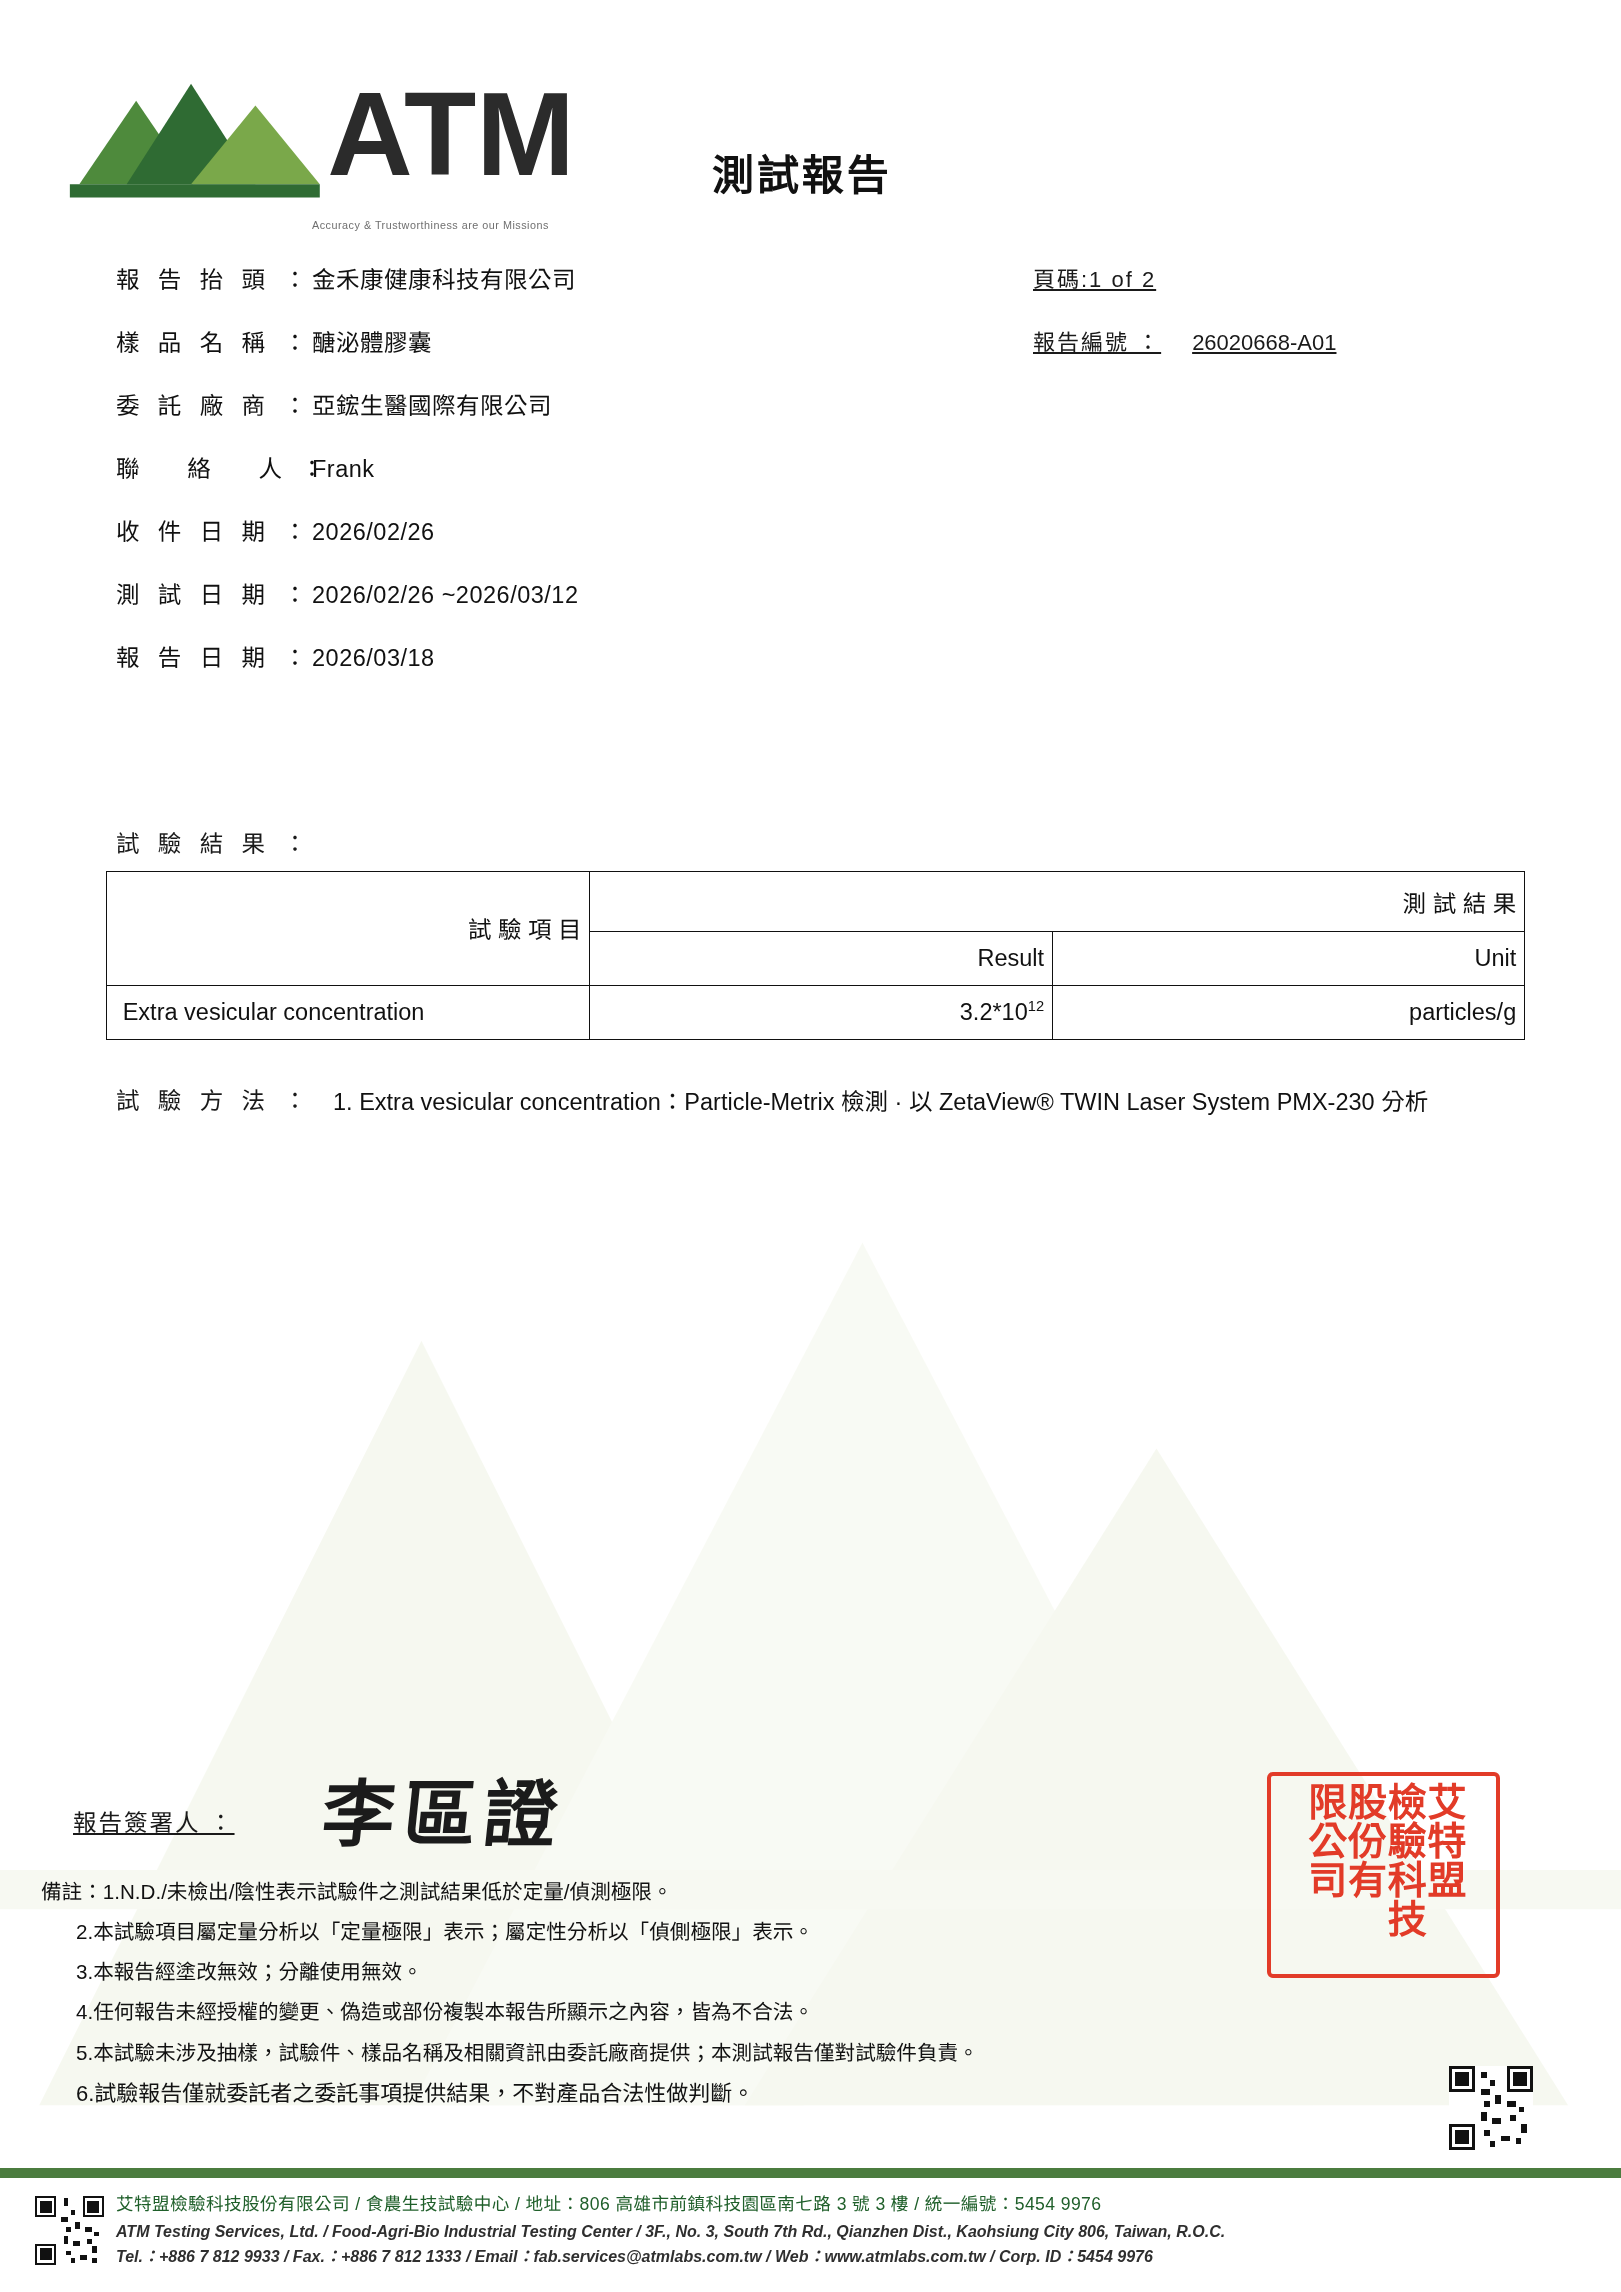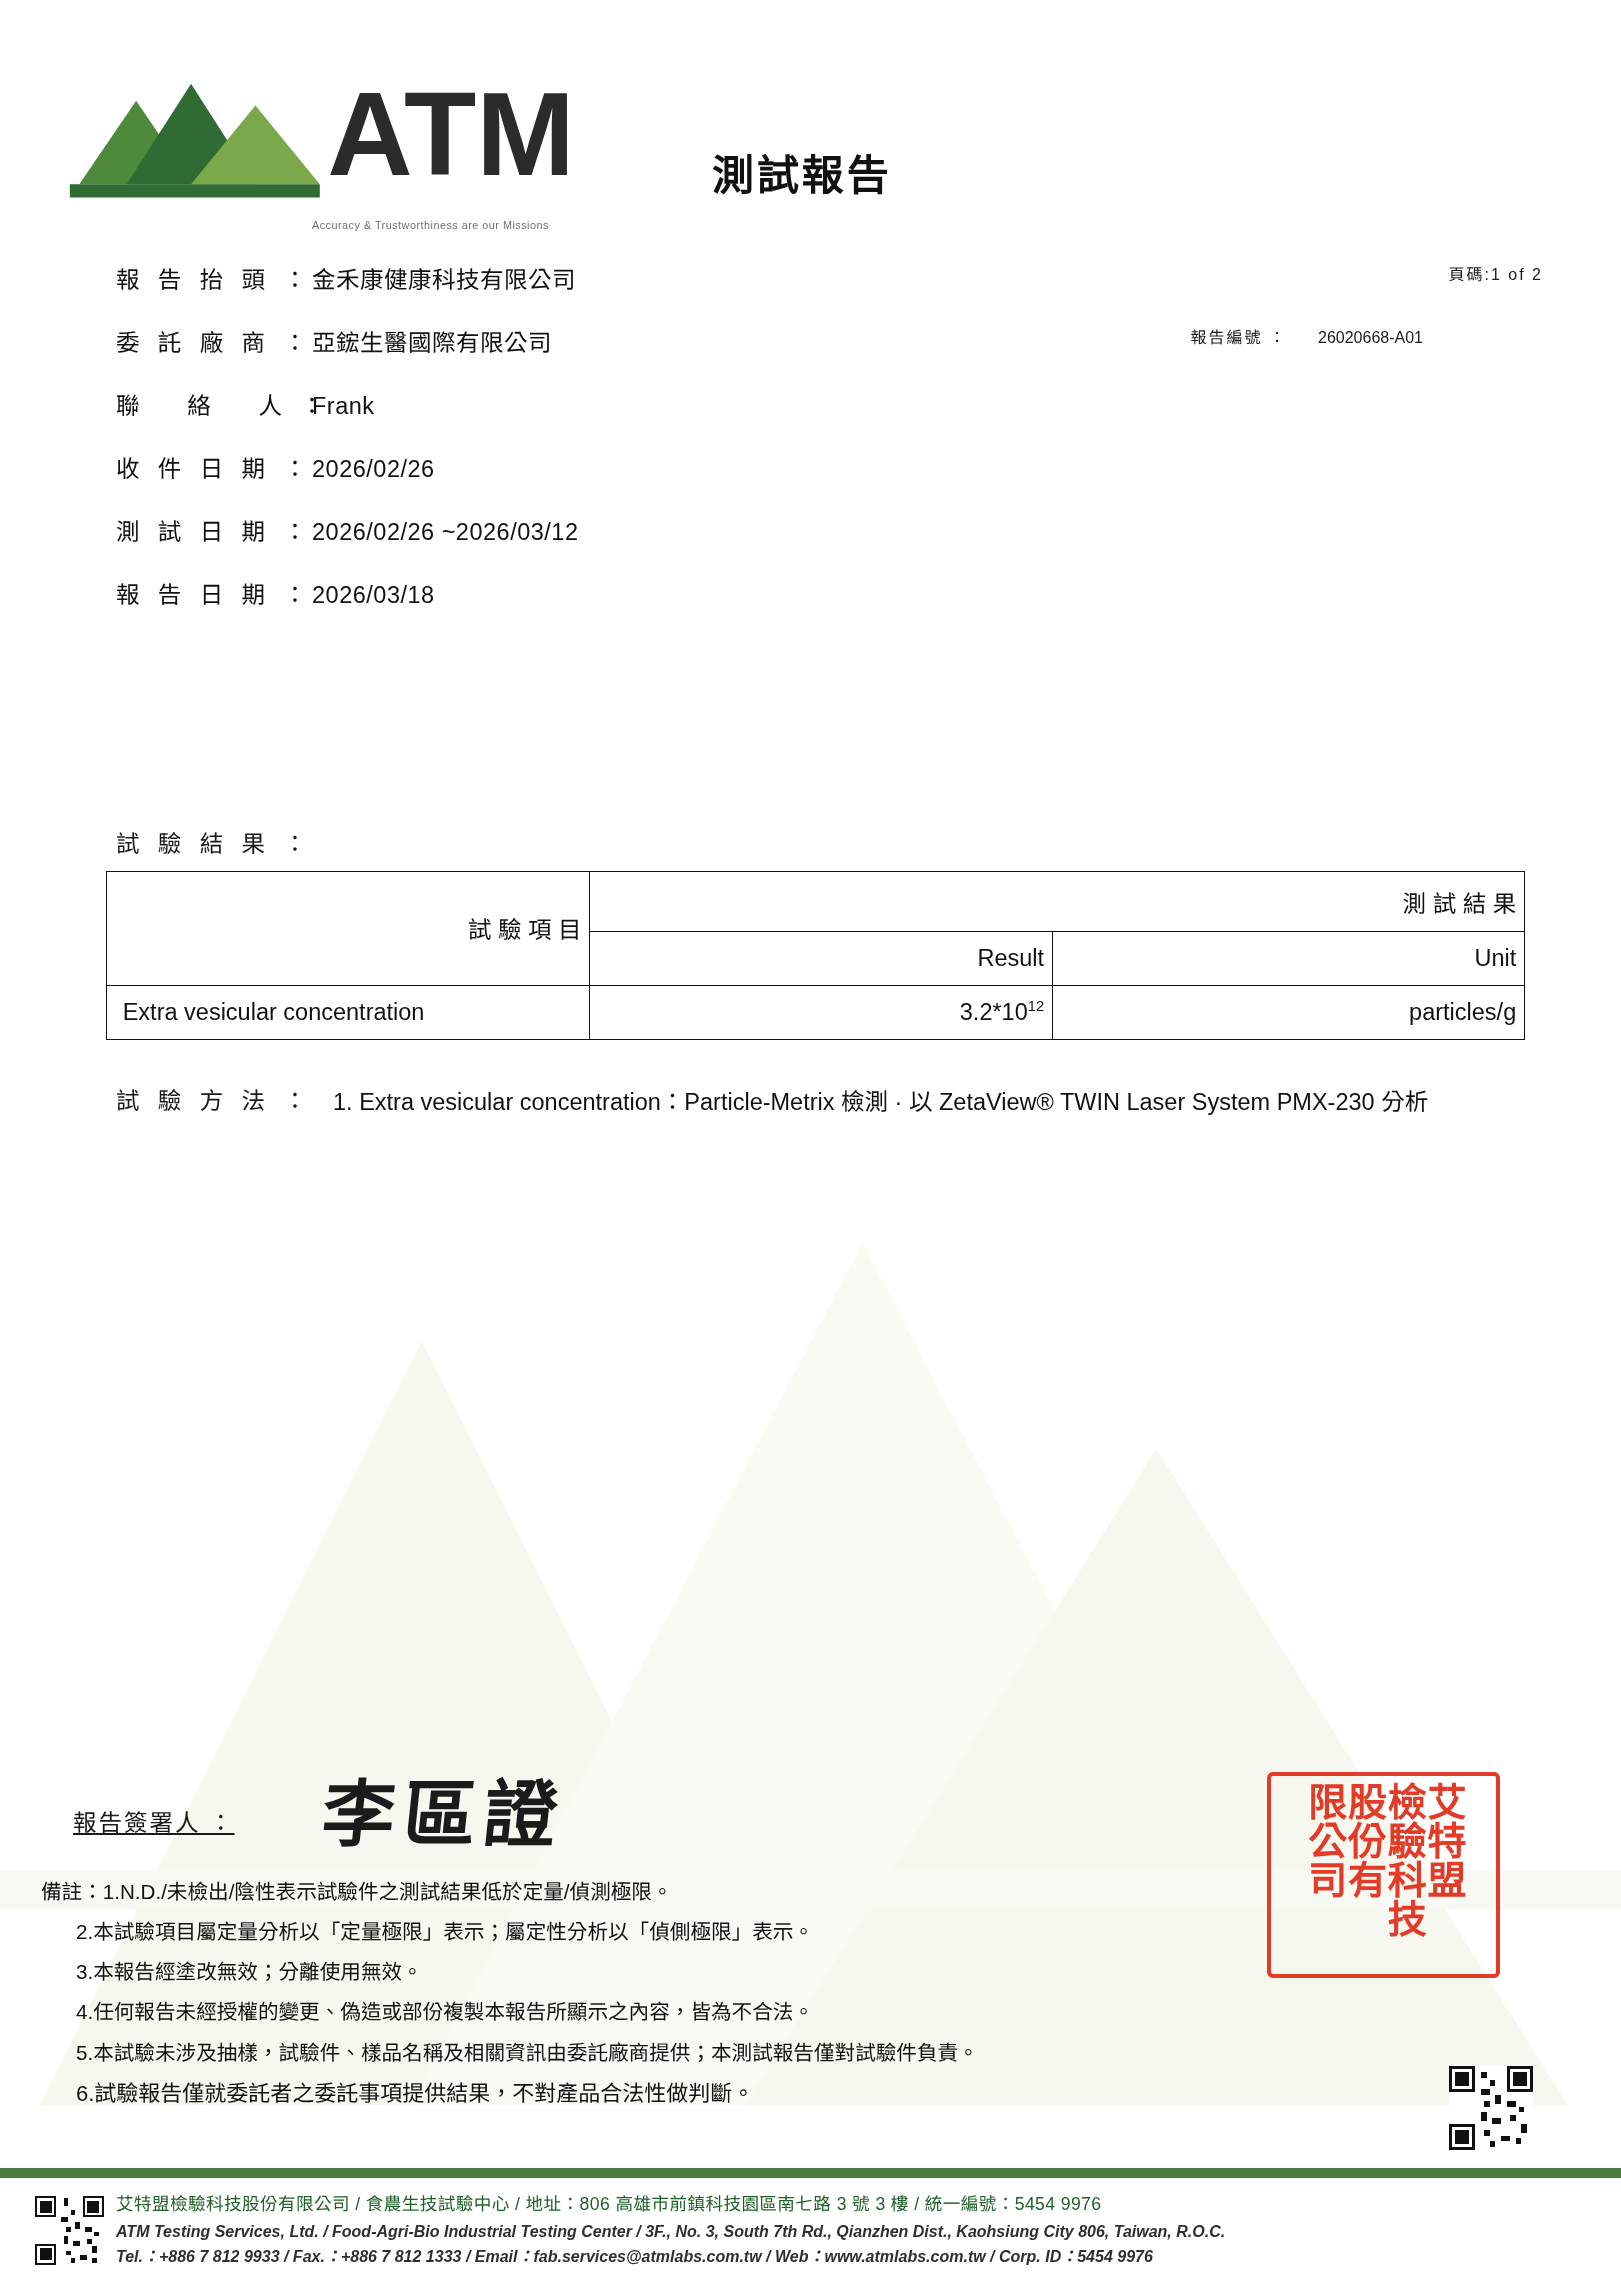--- a/index.html
+++ b/index.html
@@ -91,24 +91,25 @@
 
   .meta-right {
     position: absolute;
     right: 78px;
     top: 253px;
     width: 510px;
     text-align: left;
   }
   .meta-right .r-row {
     display: flex;
-    justify-content: flex-end;
+    justify-content: flex-start;
     align-items: baseline;
     height: 63px;
-    font-size: 16px;
+    font-size: 22px;
+    text-decoration: underline;
   }
   .r-label {
     letter-spacing: 2px;
   }
   .r-value {
     margin-left: 9.8px;
   }
   .r-value.num {
     min-width: 225px;
     text-align: left;
@@ -283,20 +284,24 @@
       <text x="272" y="118" font-family="Liberation Sans, sans-serif" font-size="125" font-weight="bold" fill="#2b2b2b">ATM</text>
     </svg>
     <div class="logo-sub">Accuracy &amp; Trustworthiness are our Missions</div>
     <div class="doc-title">測試報告</div>
   </div>
 
   <div class="meta">
     <div class="meta-row">
       <div class="meta-label">報 告 抬 頭 ：</div>
       <div class="meta-value">金禾康健康科技有限公司</div>
+    </div>
+    <div class="meta-row">
+      <div class="meta-label">樣 品 名 稱 ：</div>
+      <div class="meta-value">醣泌體膠囊</div>
     </div>
     <div class="meta-row">
       <div class="meta-label">委 託 廠 商 ：</div>
       <div class="meta-value">亞鋐生醫國際有限公司</div>
     </div>
     <div class="meta-row">
       <div class="meta-label">聯 　絡　 人 ：</div>
       <div class="meta-value">Frank</div>
     </div>
     <div class="meta-row">

